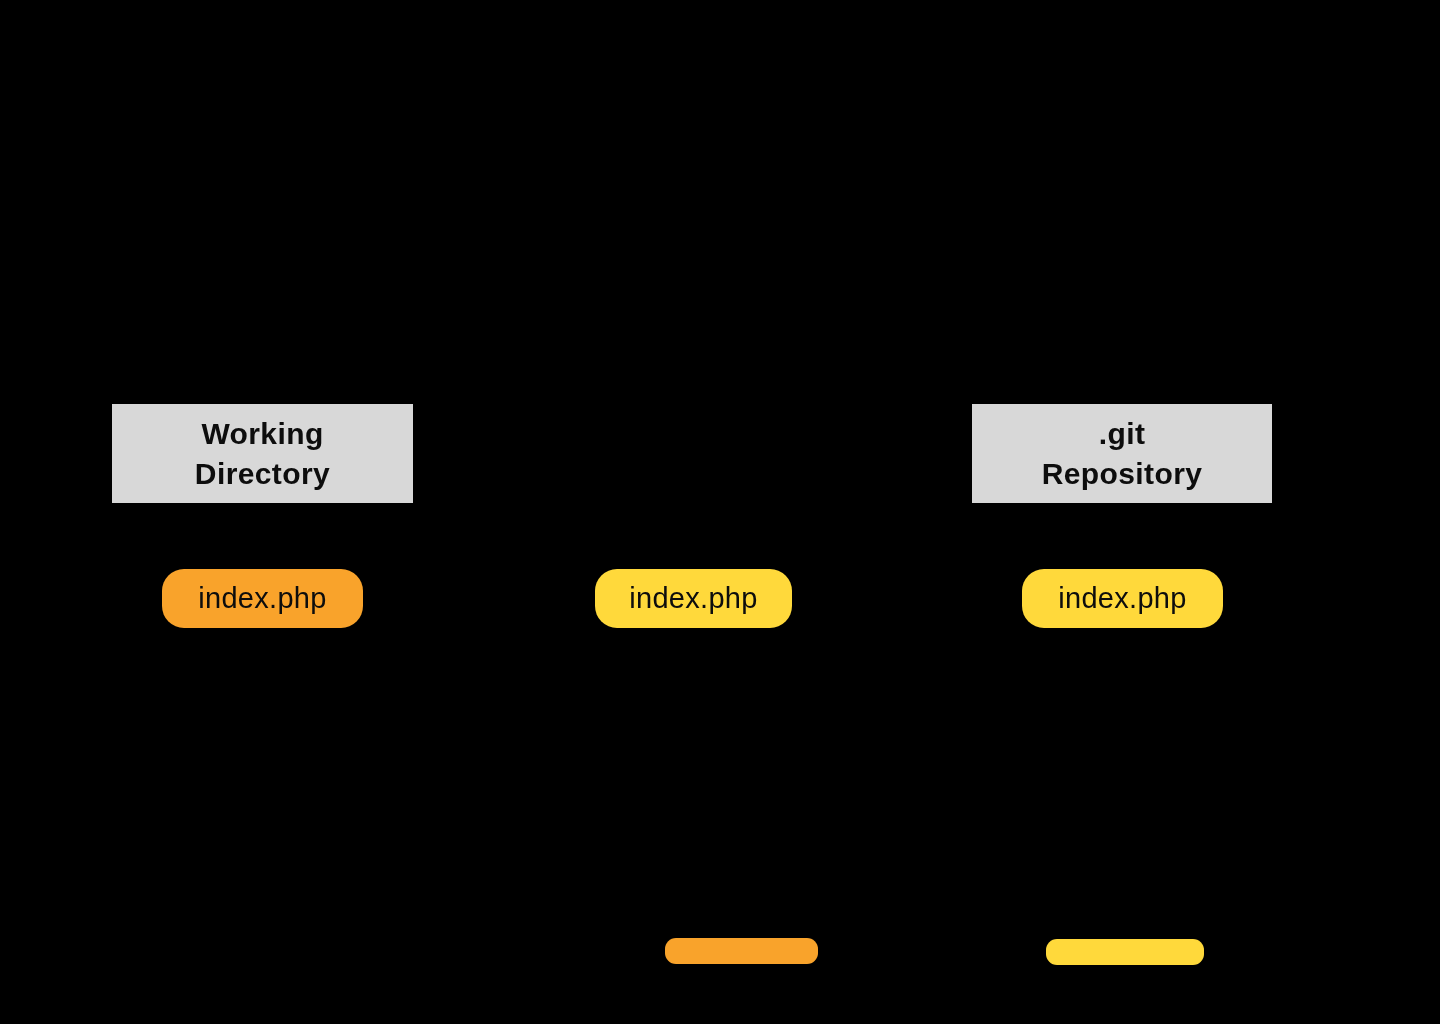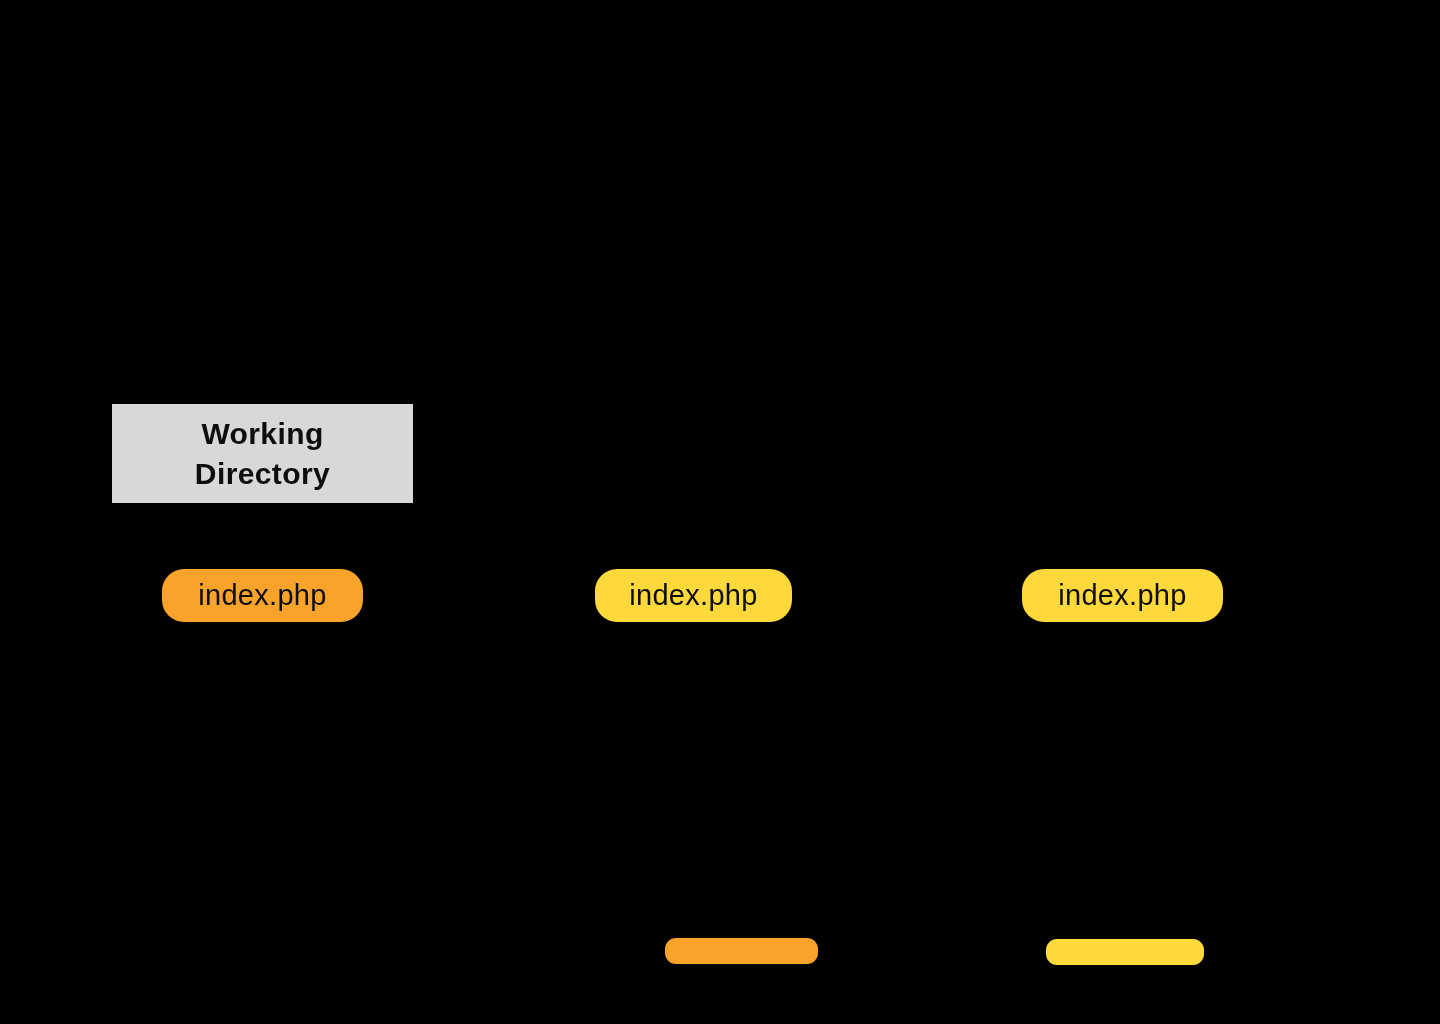--- a/index.html
+++ b/index.html
@@ -34,21 +34,21 @@
     text-align: center;
   }
   .hb-working   { left: 112px; width: 301px; }
   .hb-staging   { left: 543px; width: 299px; }
   .hb-git       { left: 972px; width: 300px; }
 
   
   .file-pill {
     position: absolute;
     top: 569px;
-    height: 53px;
+    height: 59px;
     border-radius: 22px;
     display: flex;
     align-items: center;
     justify-content: center;
     color: #0d0d0d;
     font-size: 29px;
     font-weight: 400;
     letter-spacing: 0.3px;
   }
   .fp-working { left: 162px;  width: 201px; }
@@ -68,20 +68,24 @@
 <body>
 
 <div class="canvas">
 
   <div class="header-box hb-working">
     <span>Working</span>
     <span>Directory</span>
   </div>
 
 
+  <div class="header-box hb-git">
+    <span>.git</span>
+    <span>Repository</span>
+  </div>
 
   <div class="file-pill fp-working" style="background: rgb(249, 163, 43);">
     <span>index.php</span>
   </div>
 
   <div class="file-pill fp-staging" style="background: rgb(255, 217, 59);">
     <span>index.php</span>
   </div>
 
   <div class="file-pill fp-git" style="background: rgb(255, 217, 59);">

